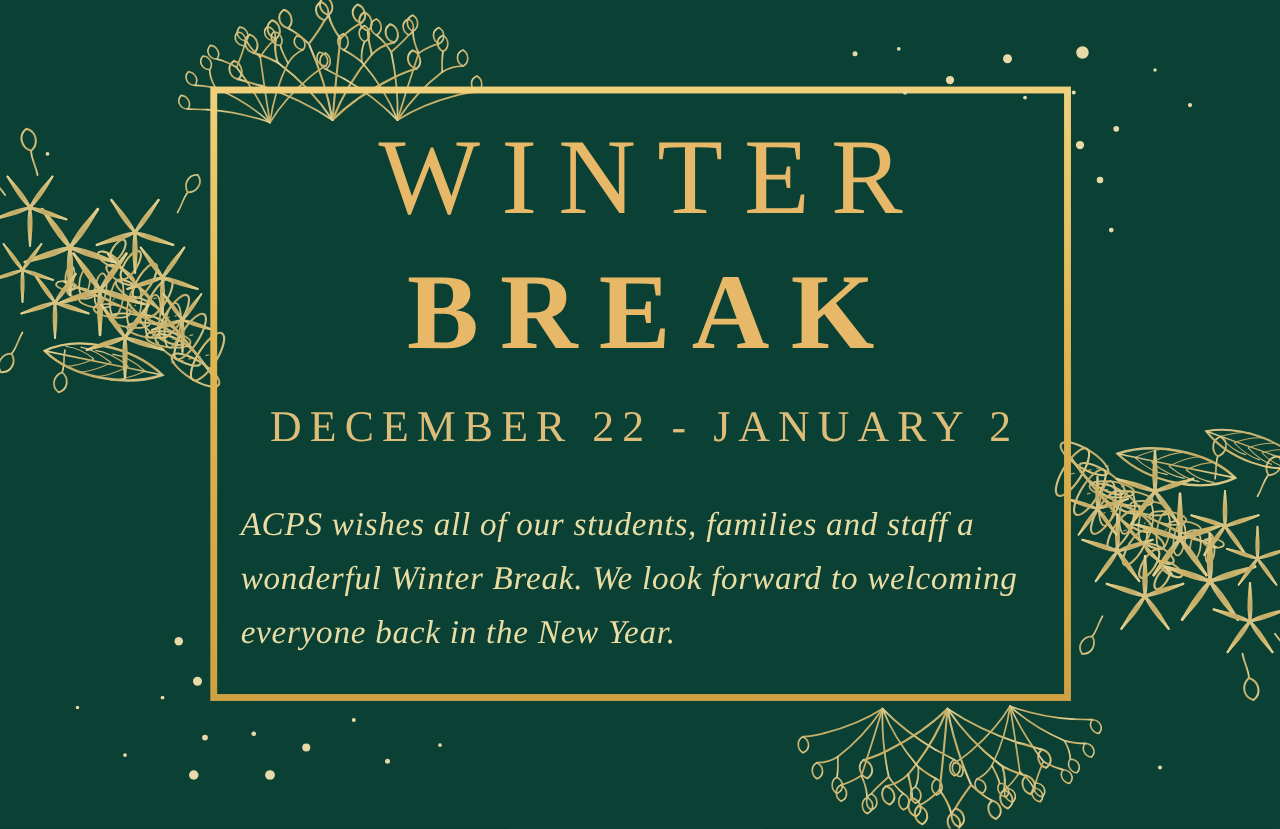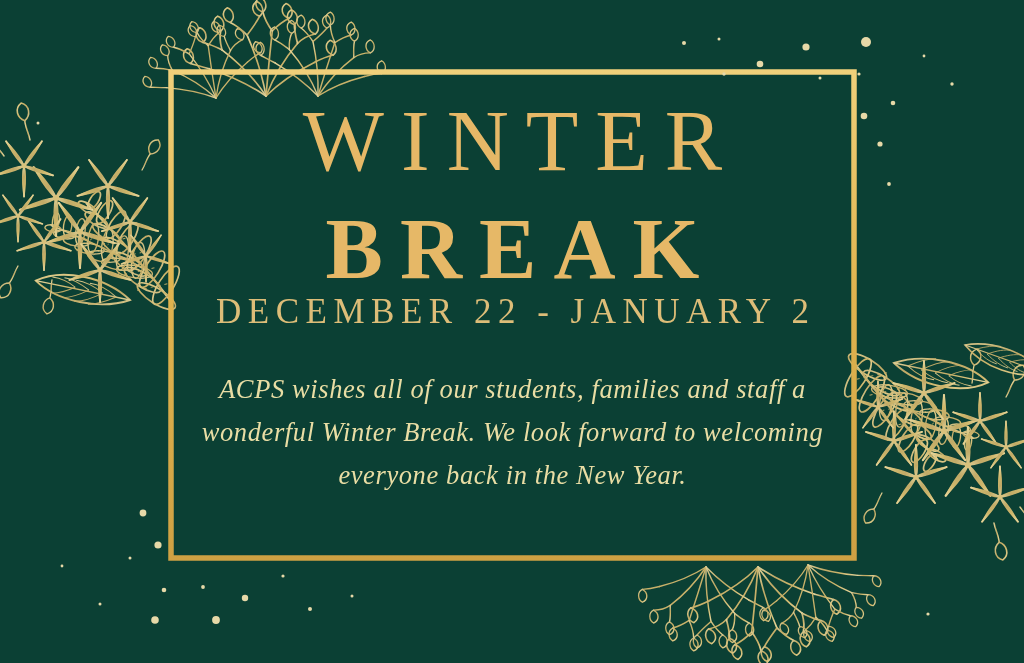--- a/index.html
+++ b/index.html
@@ -40,37 +40,38 @@
     font-size: 86px;
     line-height: 1.0;
     letter-spacing: 17px;
     text-indent: 17px;
     text-align: center;
     white-space: nowrap;
   }
   #title-winter { margin-top: 26px; }
   #title-break  { margin-top: 22px; font-weight: bold; }
   .date-line {
+    margin-top: 30px;
     color: #ddbd78;
     font-family: "Liberation Serif", serif;
     font-size: 35px;
     letter-spacing: 6.5px;
     text-indent: 6.5px;
     white-space: nowrap;
     text-align: center;
   }
   #body-text {
     margin-top: 36px;
     width: 640px;
     color: #e9dda4;
     font-family: "Liberation Serif", serif;
     font-style: italic;
     font-size: 26.5px;
     line-height: 1.62;
-    text-align: center;
+    text-align: left;
     letter-spacing: 0.6px;
   }
 </style>
 </head>
 <body>
 
 <div id="poster">
 
   <div id="bg-layer"></div>
 

